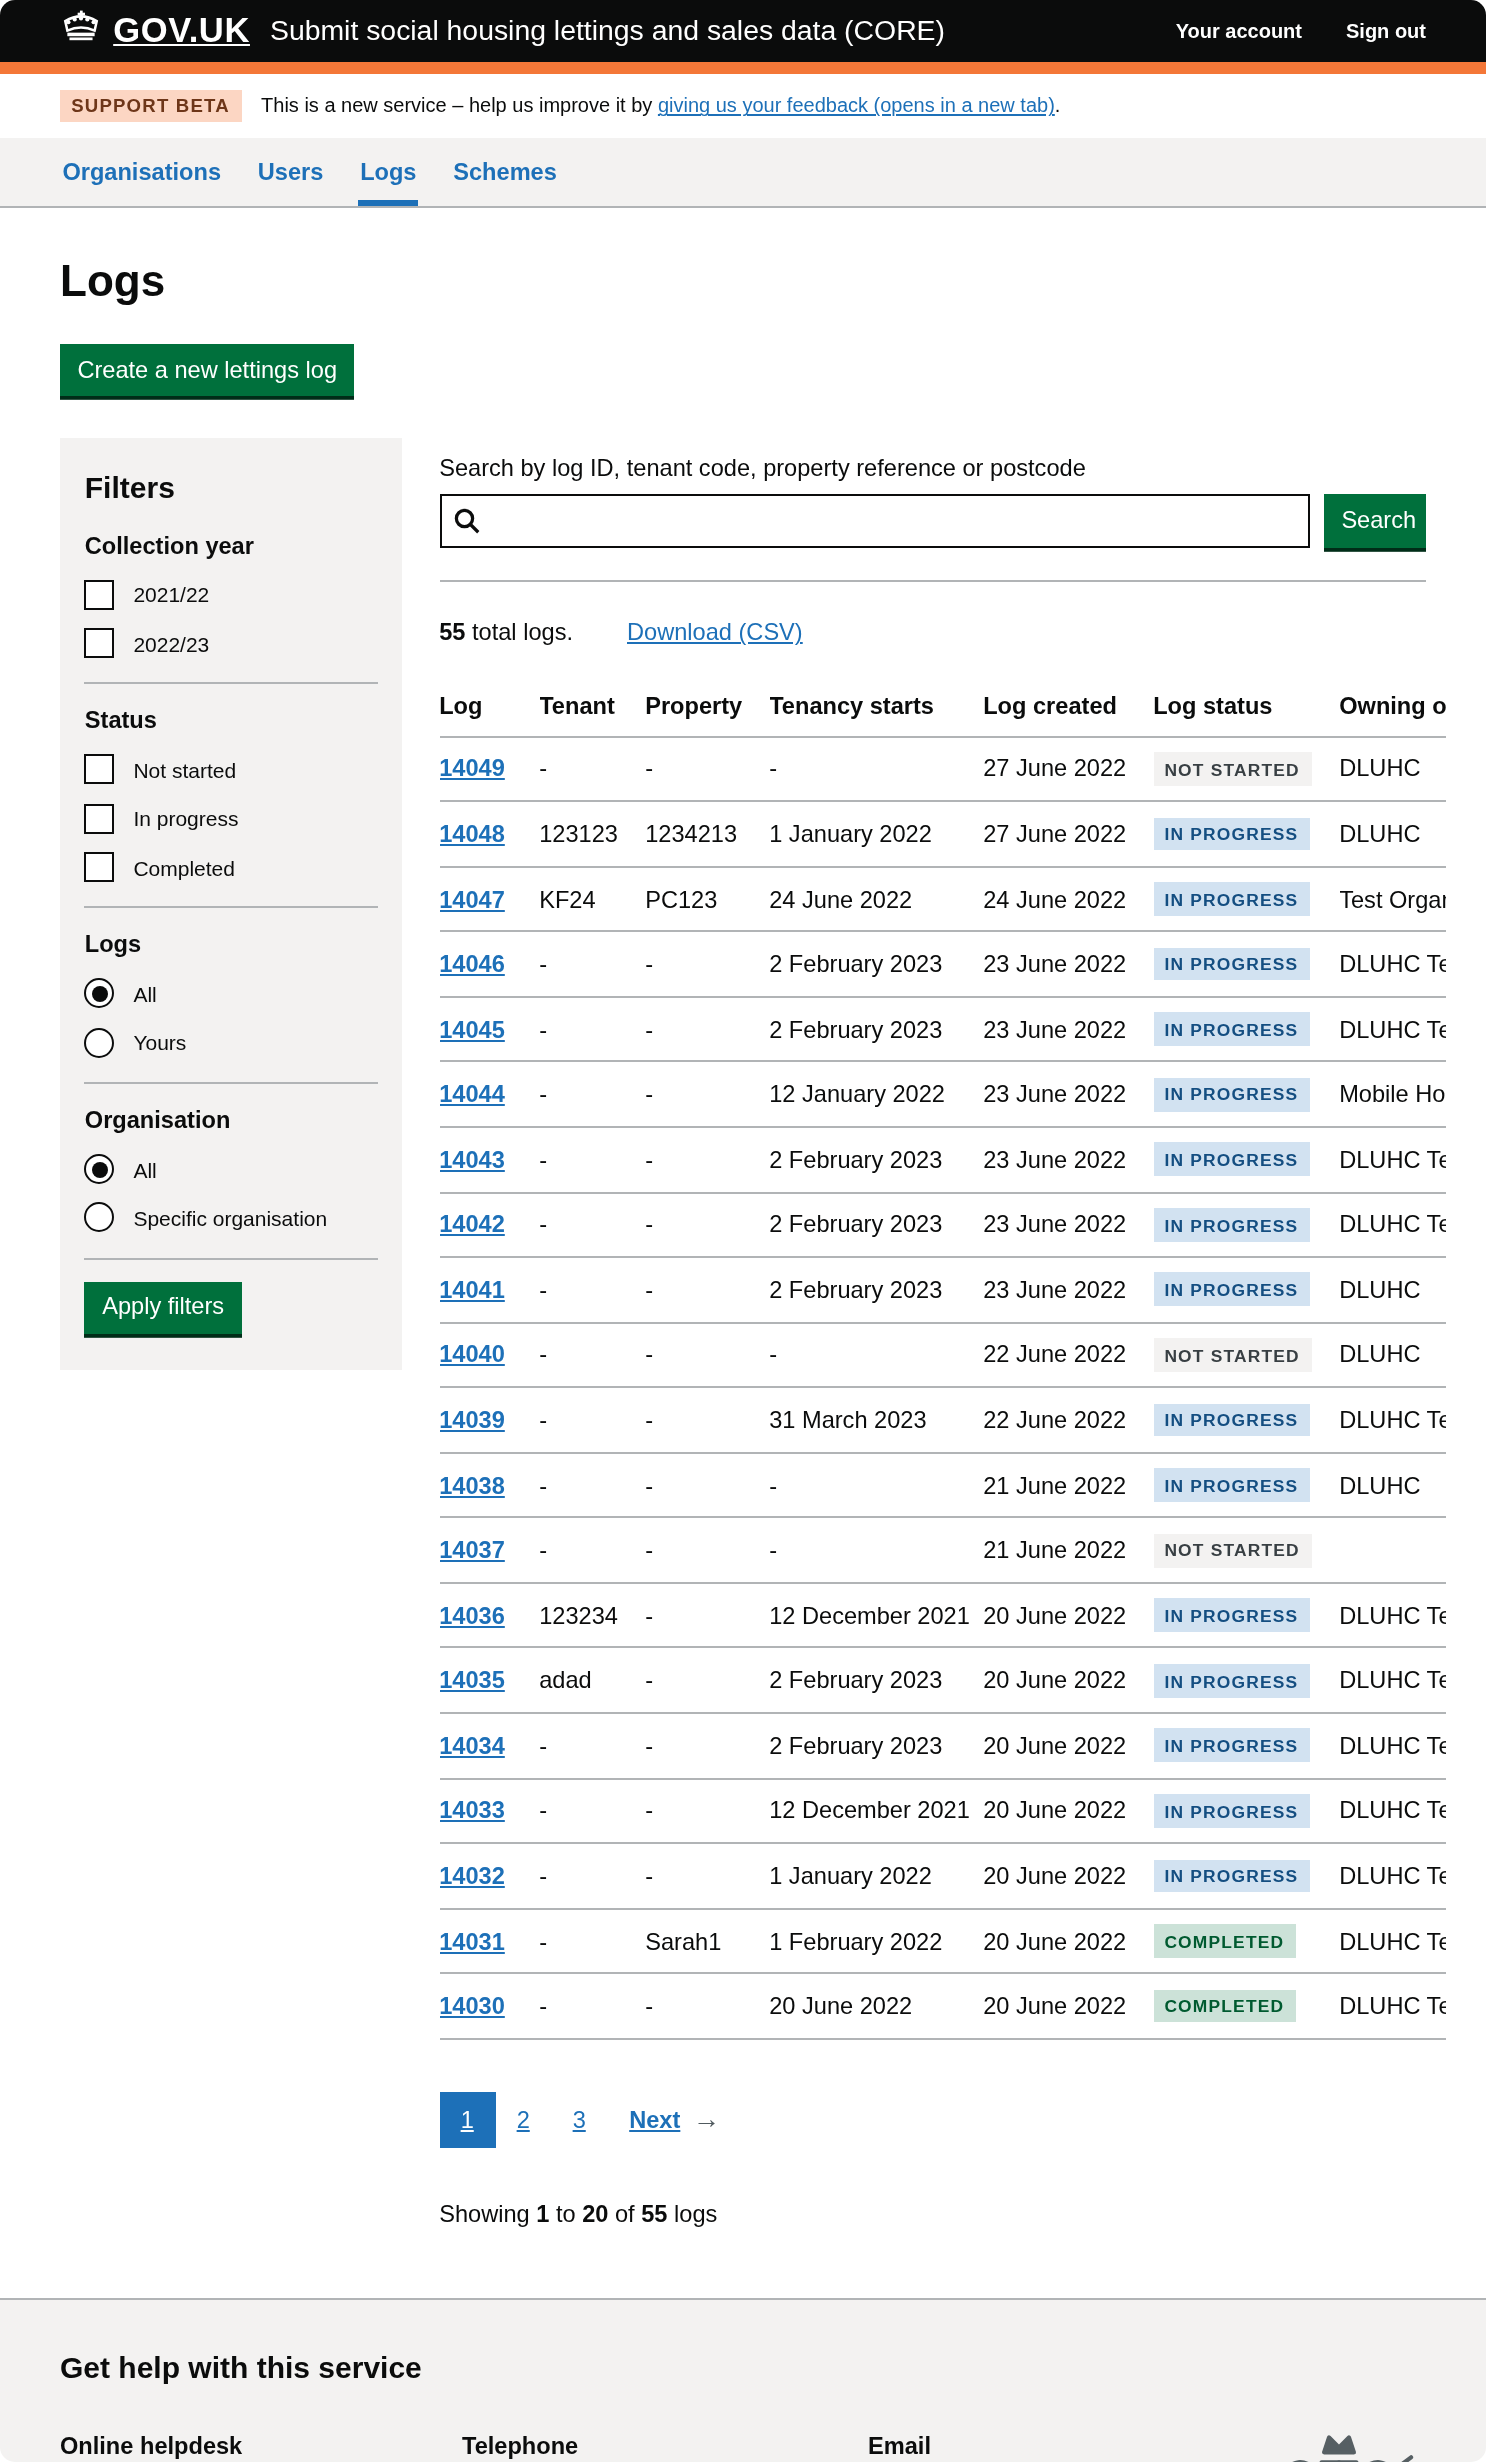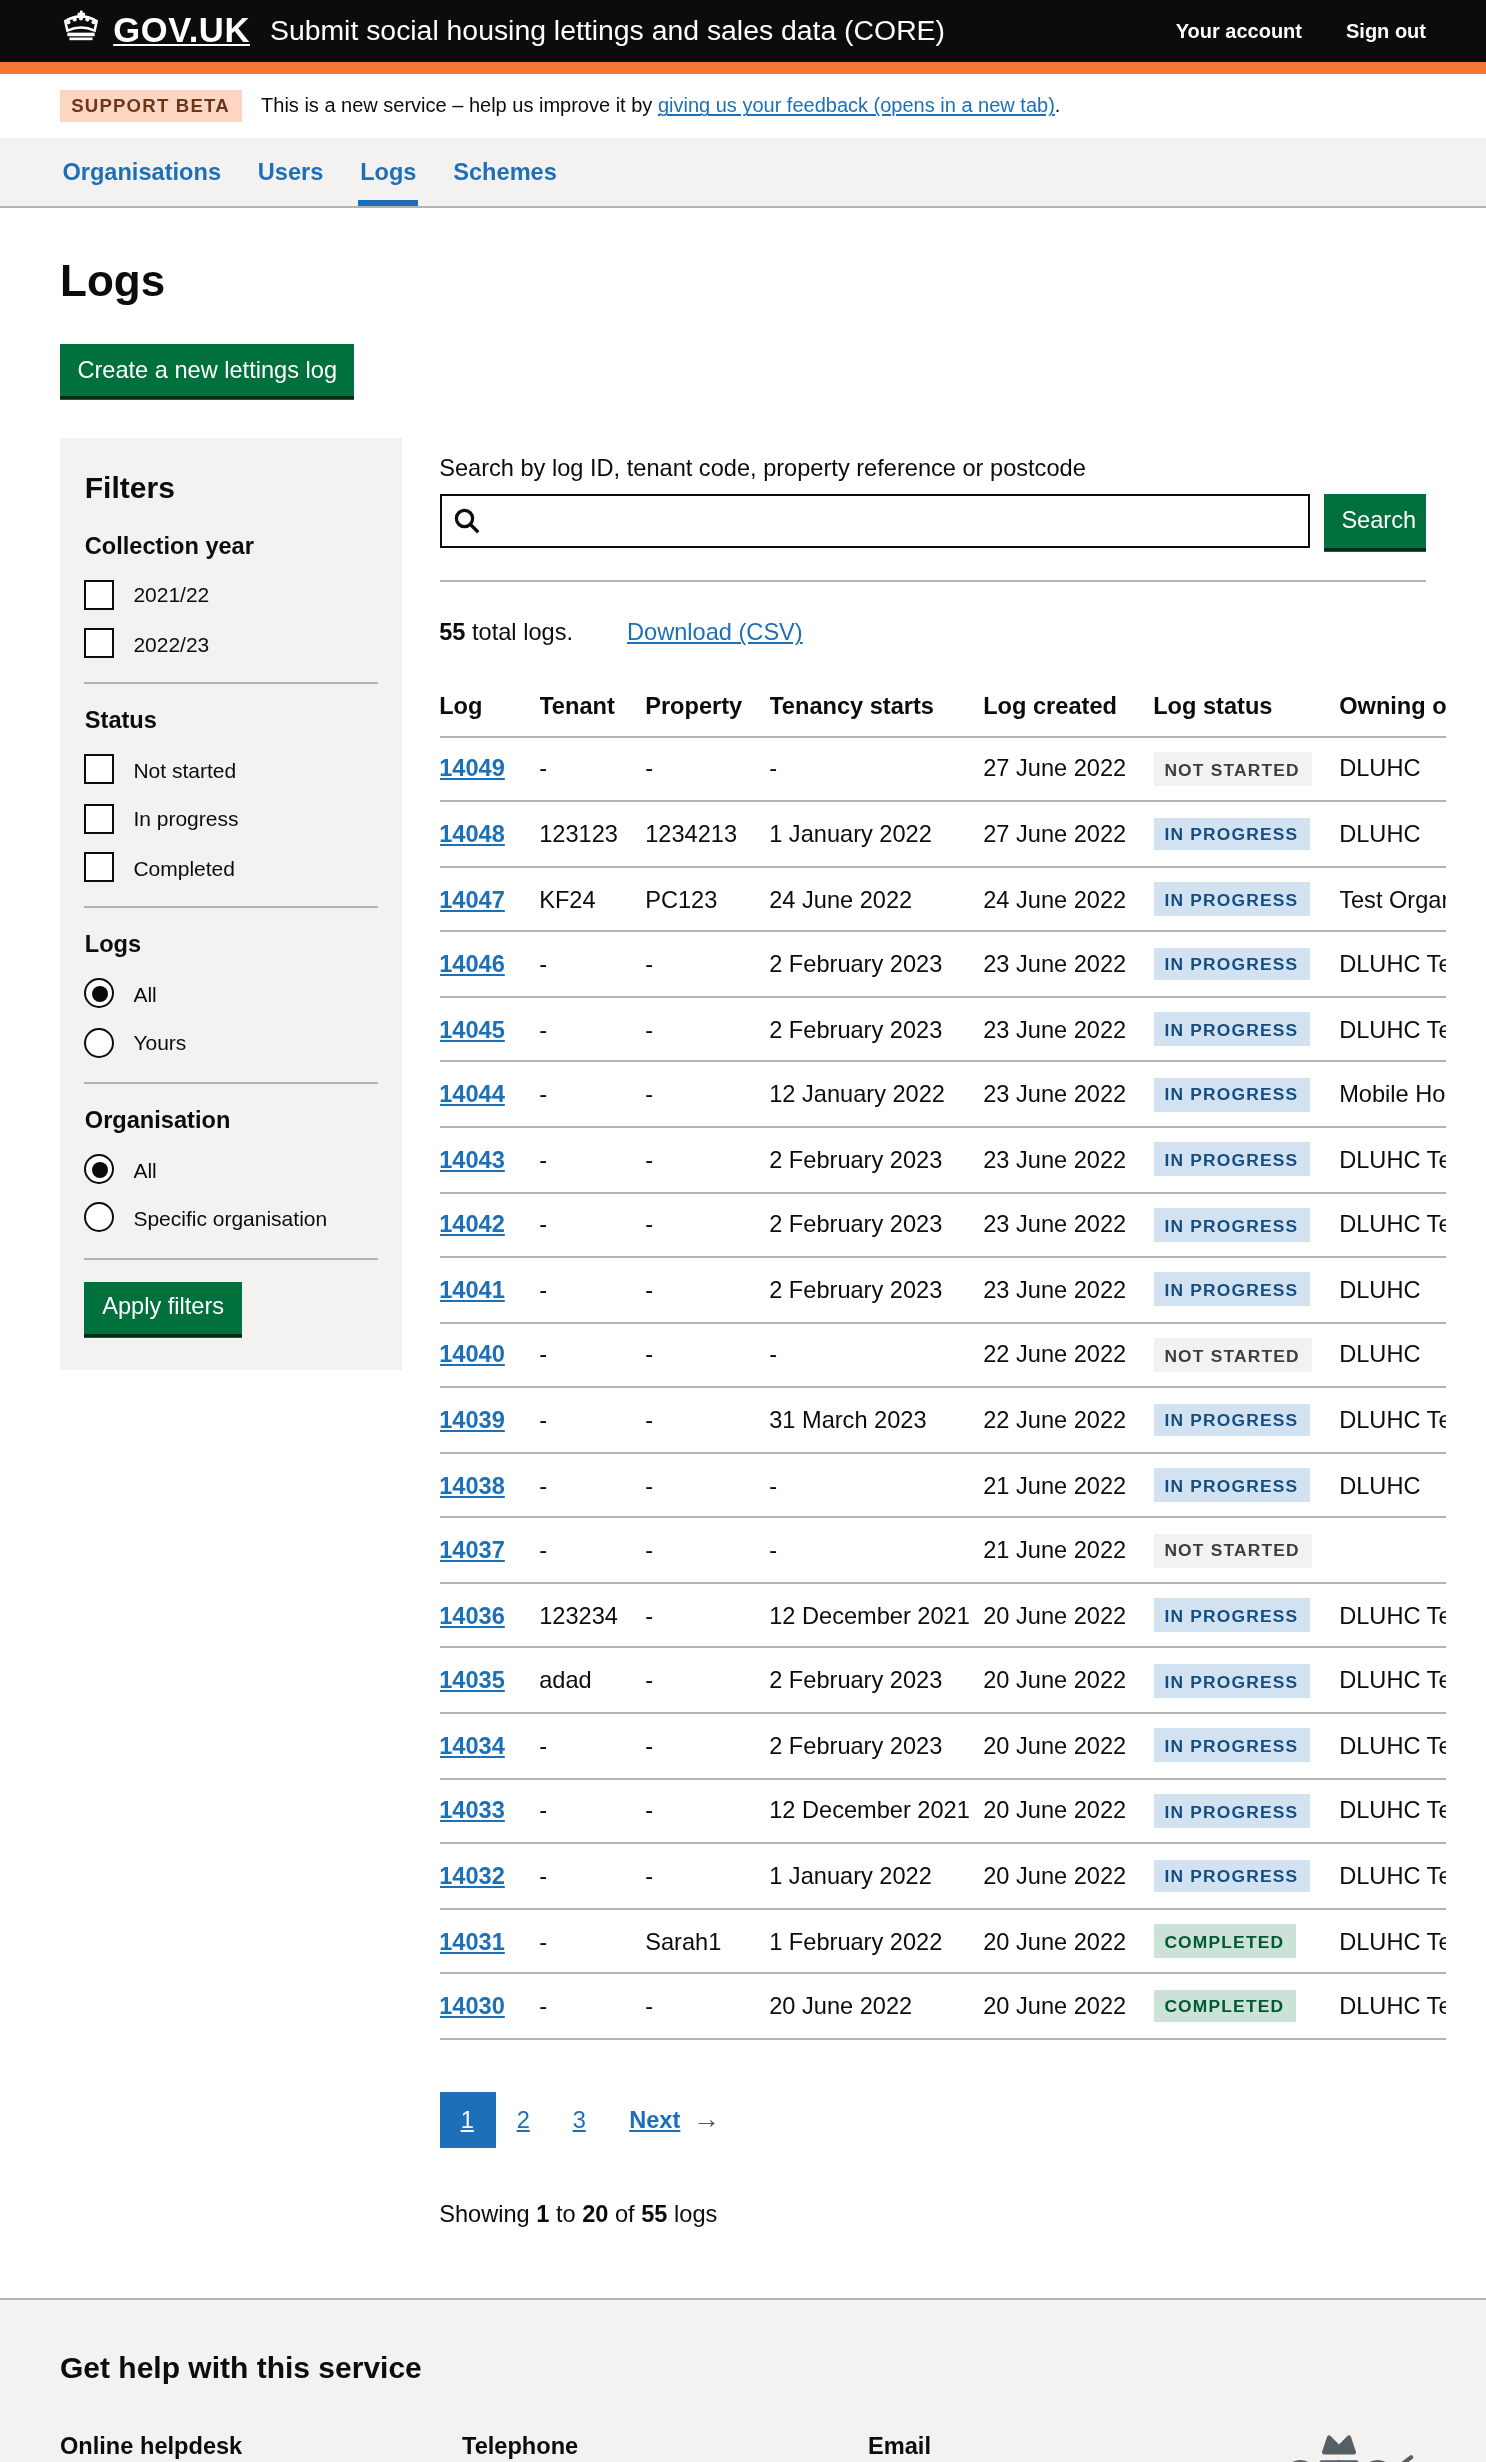--- a/index.html
+++ b/index.html
@@ -1,17 +1,17 @@
 <!DOCTYPE html>
 <html style="font-size:10px"><head>
 <meta charset="utf-8">
 <style>
   html,body{margin:0;padding:0;background:#fff;}
   *{box-sizing:border-box;}
-  .viewport{width:1486px;height:2462px;overflow:hidden;position:relative;background:#fff;}
+  .viewport{width:1486px;height:2462px;overflow:hidden;position:relative;background:#fff;border-radius:15px;}
   .scale{width:743px;height:1231px;transform:scale(2);transform-origin:0 0;
          font-family:"Liberation Sans",sans-serif;color:#0b0c0c;
          display:flex;flex-direction:column;}
 
   
   .site-header{background:#0b0c0c;height:31px;display:flex;align-items:center;flex-shrink:0;}
   .header-inner{width:100%;padding:0 30px;display:flex;align-items:center;justify-content:space-between;}
   .header-left{display:flex;align-items:center;}
   .govuk-logo{display:flex;align-items:center;gap:5.6px;color:#fff;font-weight:bold;font-size:17.3px;letter-spacing:0.3px;}
   .service-name{color:#fff;font-size:14.2px;font-weight:400;margin-left:10px;white-space:nowrap;}

